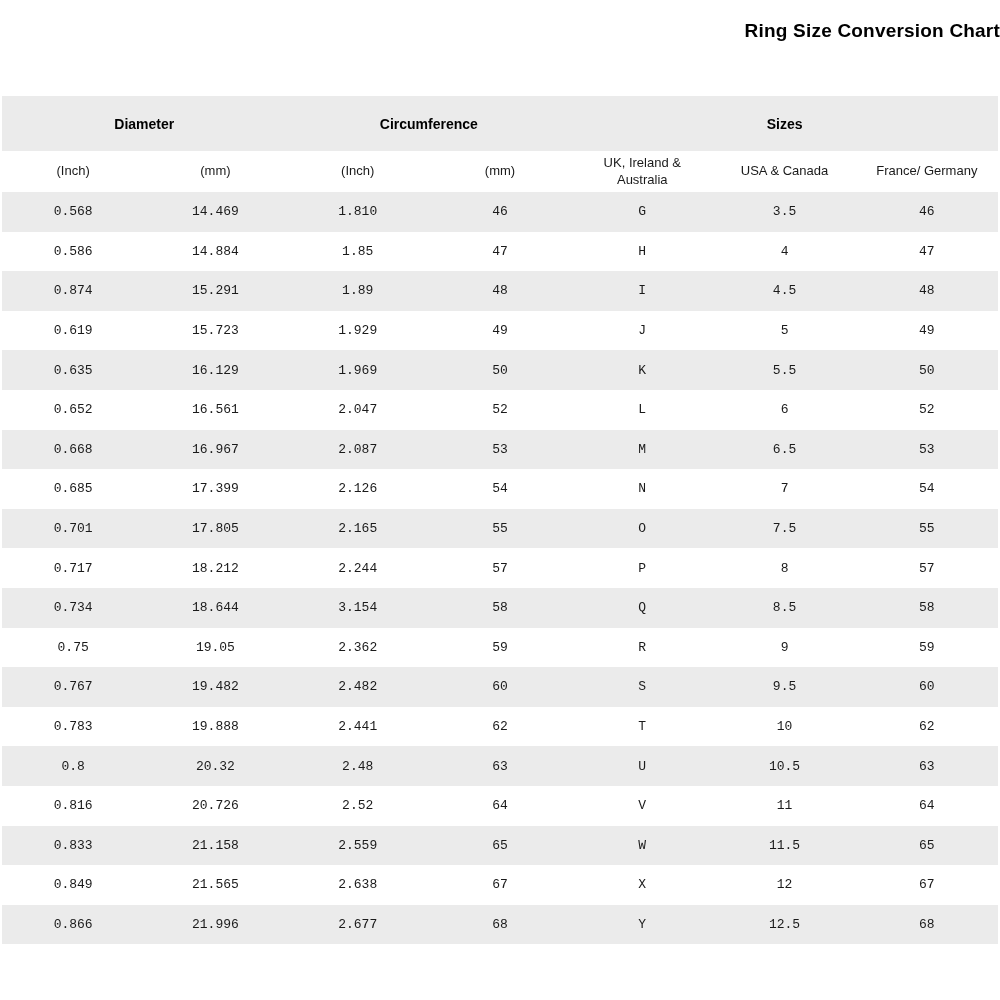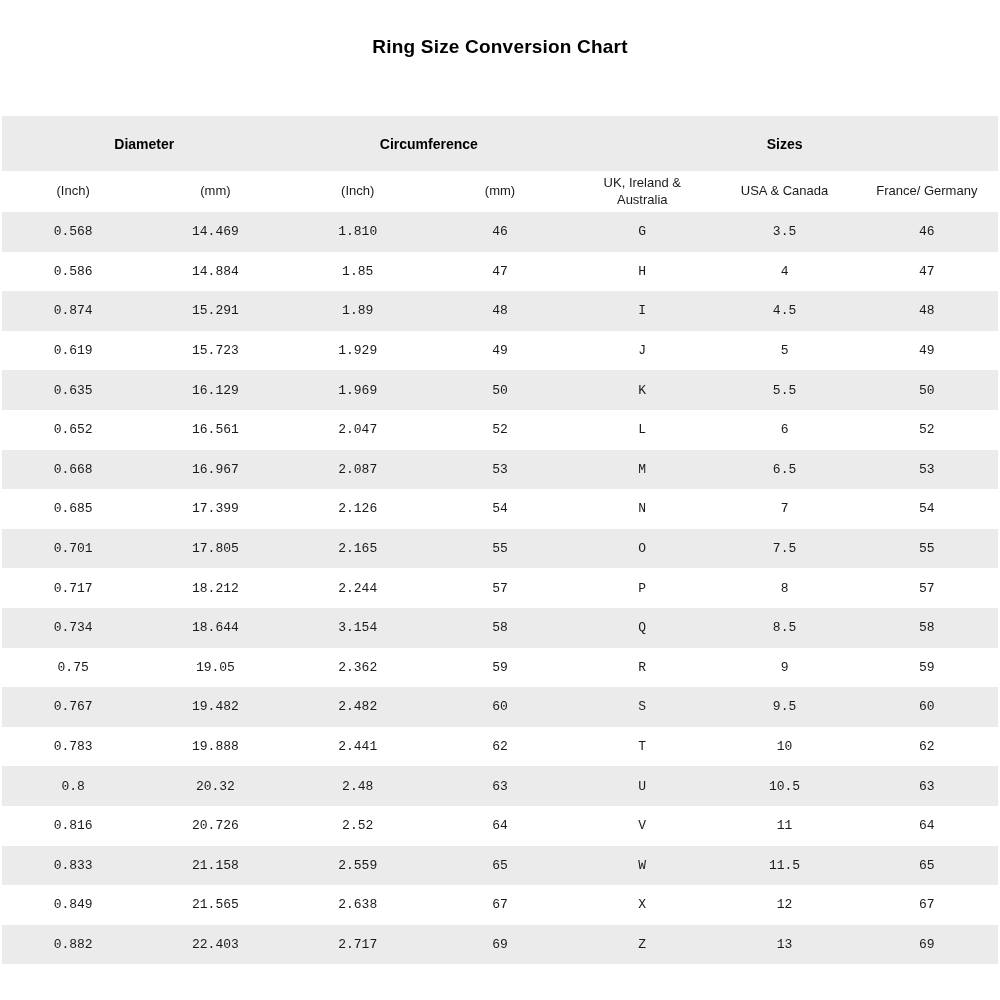--- a/index.html
+++ b/index.html
@@ -11,32 +11,32 @@
     color: #1a1a1a;
     width: 1000px;
   }
   .page {
     width: 1000px;
     height: 1000px;
     background: #ffffff;
     overflow: hidden;
   }
   h1.chart-title {
-    margin: 16px;
+    margin: 0;
     padding-top: 20px;
     height: 84px;
-    text-align: center;
+    text-align: right;
     font-size: 19px;
     font-weight: bold;
     letter-spacing: 0.2px;
     color: #000000;
   }
   table.conv-table {
     width: 996px;
-    margin: 0 2px;
+    margin: 12px 2px;
     border-collapse: collapse;
     table-layout: fixed;
     font-size: 13px;
   }
   table.conv-table col { width: 14.2857%; }
   th, td {
     text-align: center;
     vertical-align: middle;
     font-weight: normal;
     padding: 0 10px;
@@ -257,23 +257,23 @@
         <tr>
           <td>0.849</td>
           <td>21.565</td>
           <td>2.638</td>
           <td>67</td>
           <td>X</td>
           <td>12</td>
           <td>67</td>
         </tr>
         <tr>
-          <td>0.882</td>
-          <td>22.403</td>
-          <td>2.717</td>
-          <td>69</td>
-          <td>Z</td>
-          <td>13</td>
-          <td>69</td>
+          <td>0.866</td>
+          <td>21.996</td>
+          <td>2.677</td>
+          <td>68</td>
+          <td>Y</td>
+          <td>12.5</td>
+          <td>68</td>
         </tr>
       </tbody>
   </table>
 </div>
 
 </body></html>

